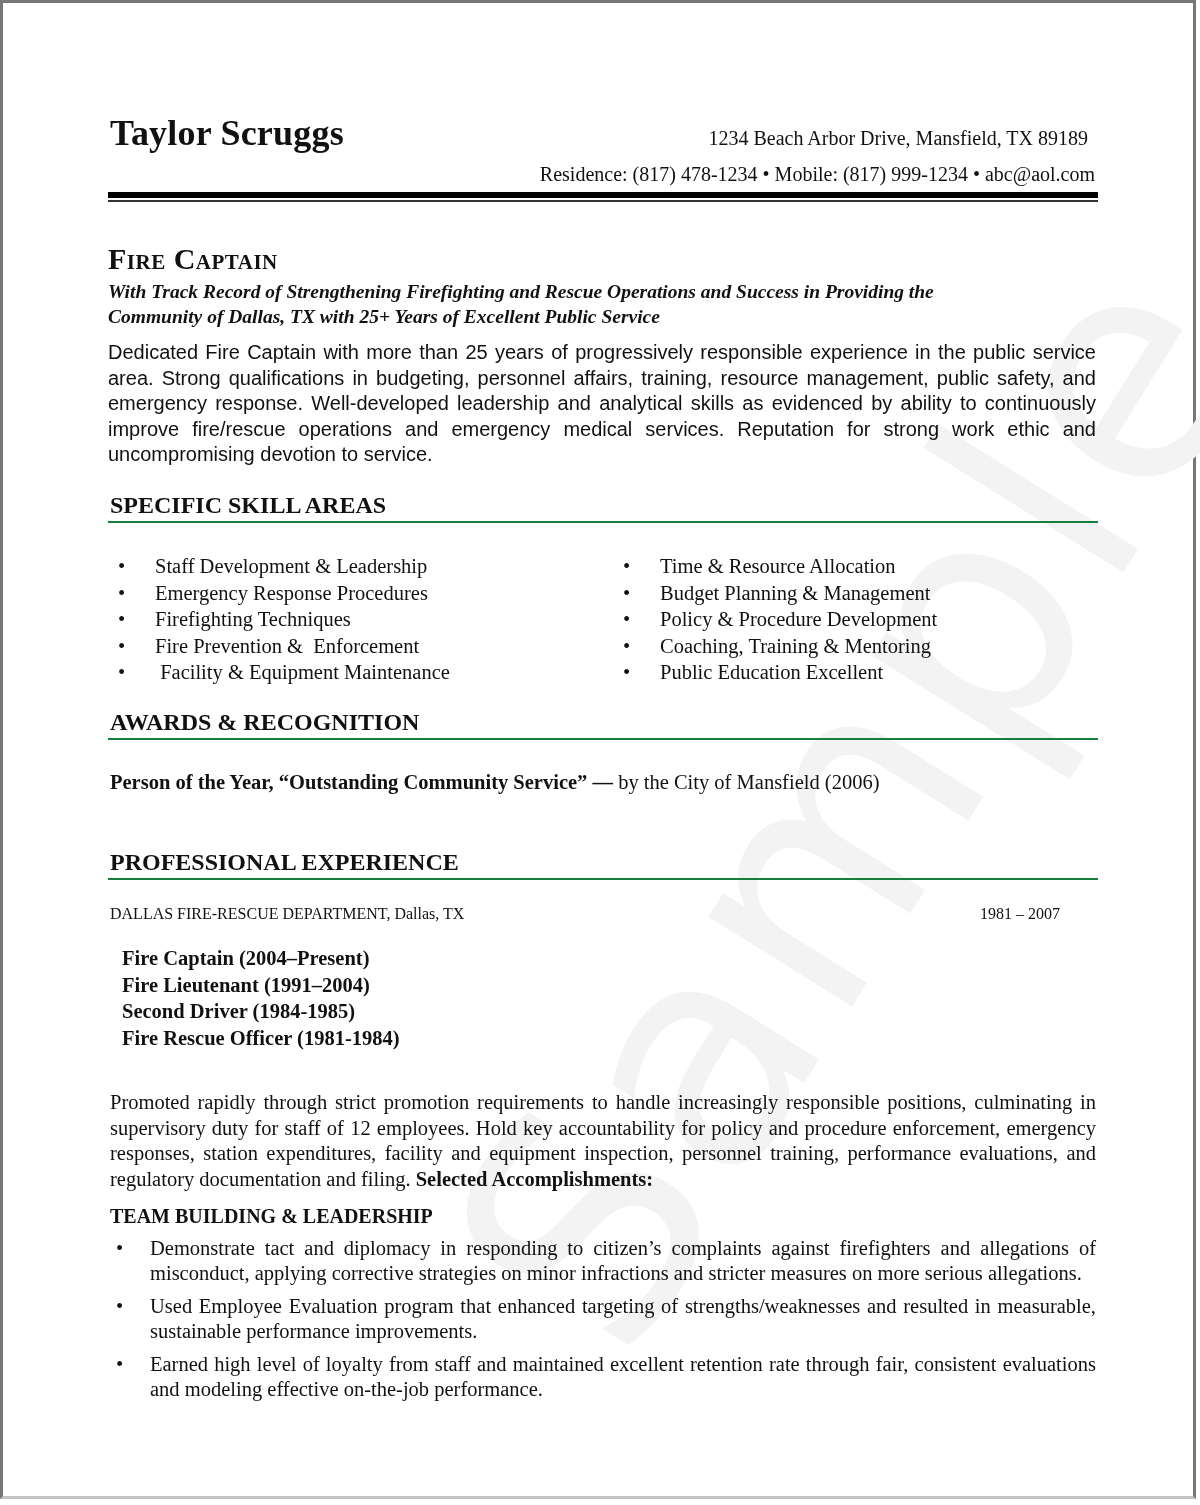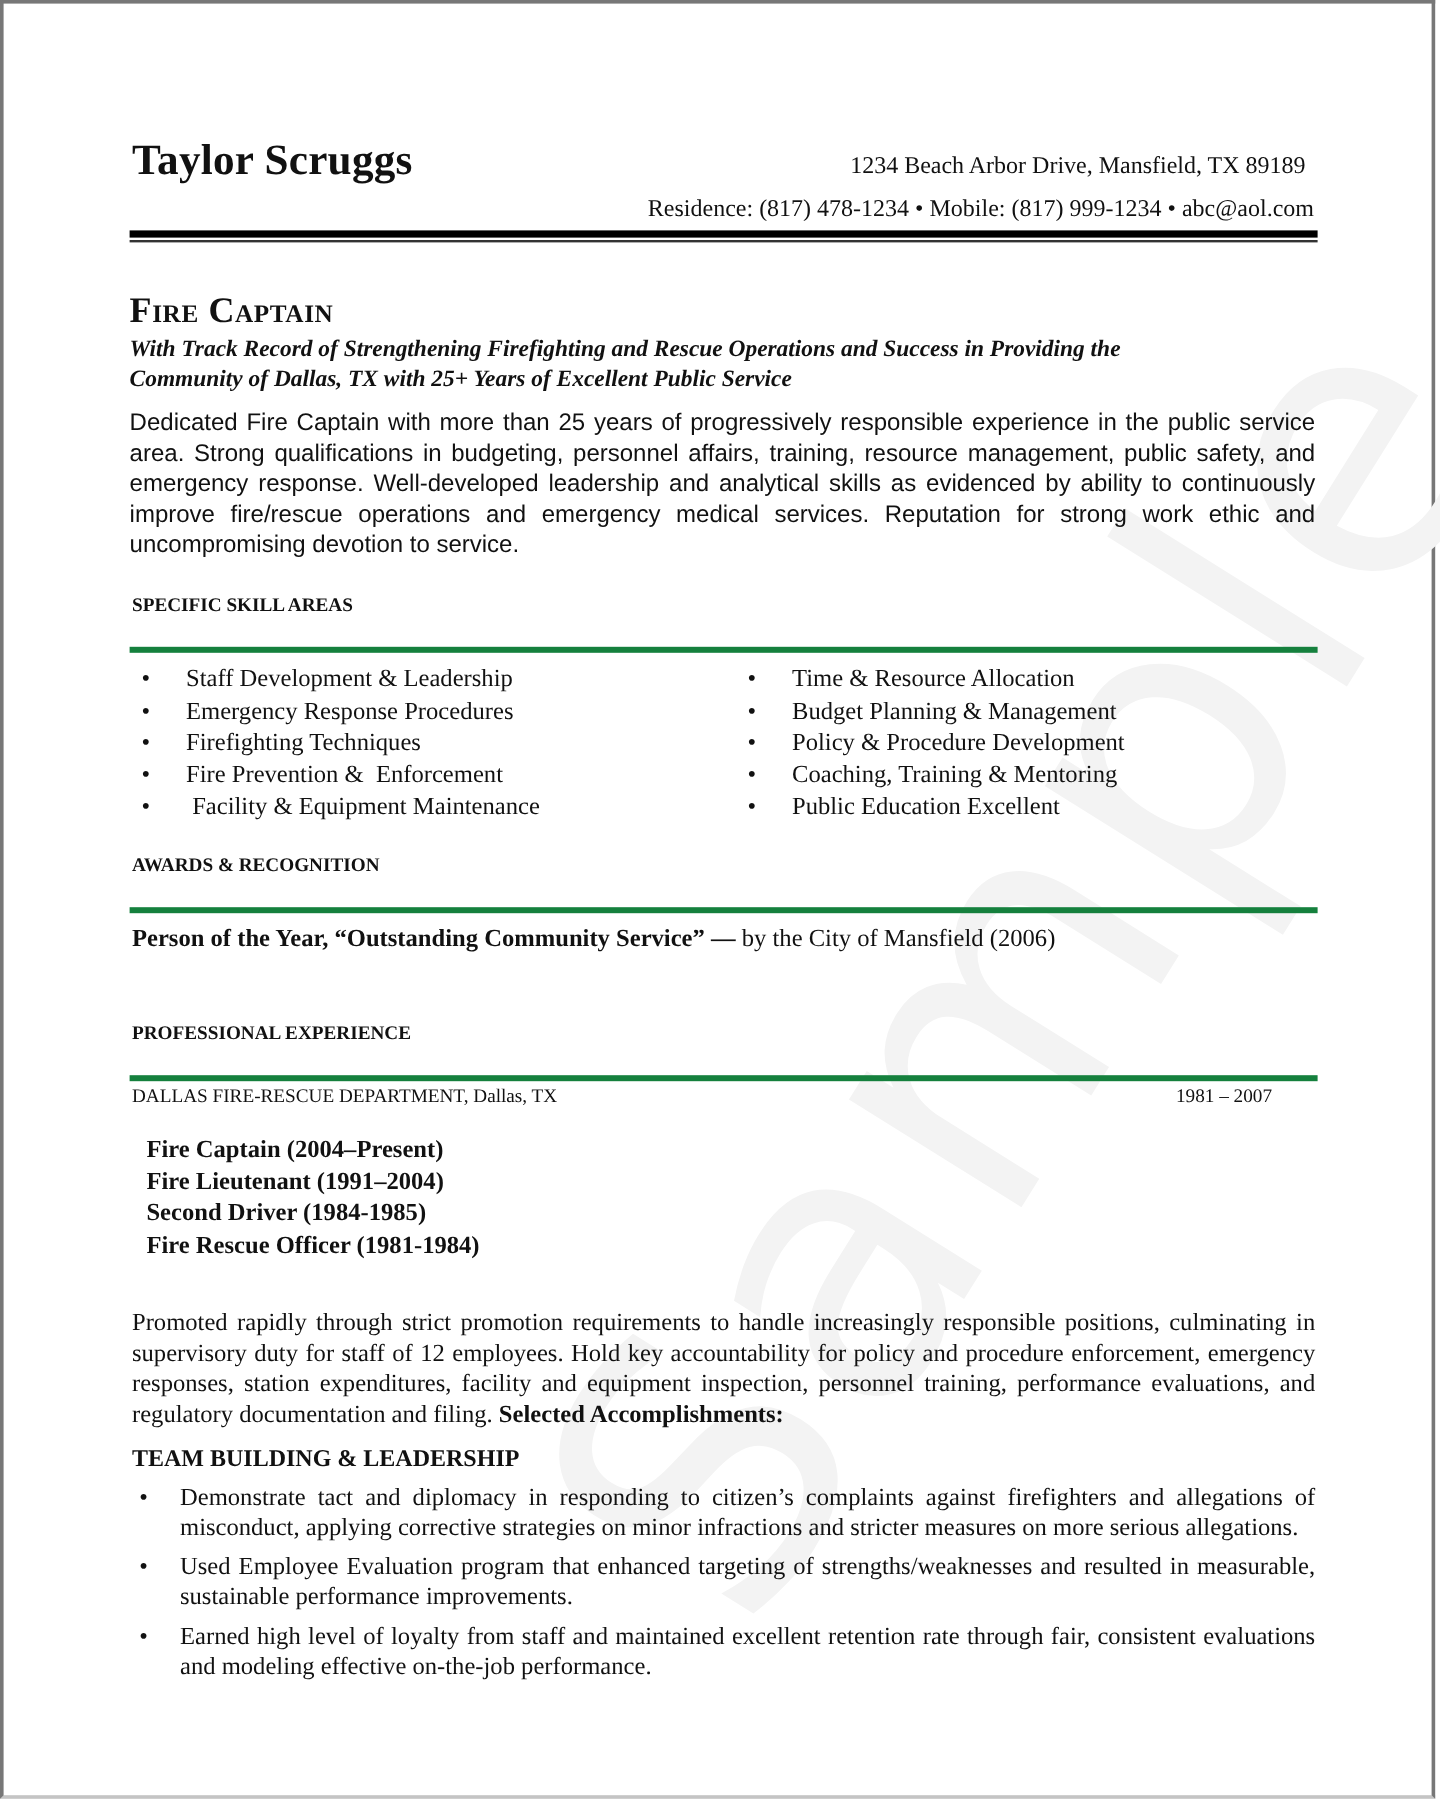--- a/index.html
+++ b/index.html
@@ -128,25 +128,25 @@
       line-height: 25.5px;
       text-align: justify;
     }
     
     .section-header {
       position: absolute;
       left: 0;
       width: 990px;
       font-family: "Liberation Serif", serif;
       font-weight: bold;
-      font-size: 16px;
+      font-size: 24px;
       line-height: 28px;
-      border-bottom: 5px solid #15803d;
+      border-bottom: 2px solid #15803d;
       padding-left: 2px;
-      padding-bottom: 20px;
+      padding-bottom: 2px;
       box-sizing: border-box;
     }
     .skills-header { top: 488px; }
     .awards-header { top: 705px; }
     .exp-header { top: 845px; }
 
     
     .skills-col {
       position: absolute;
       top: 550px;

